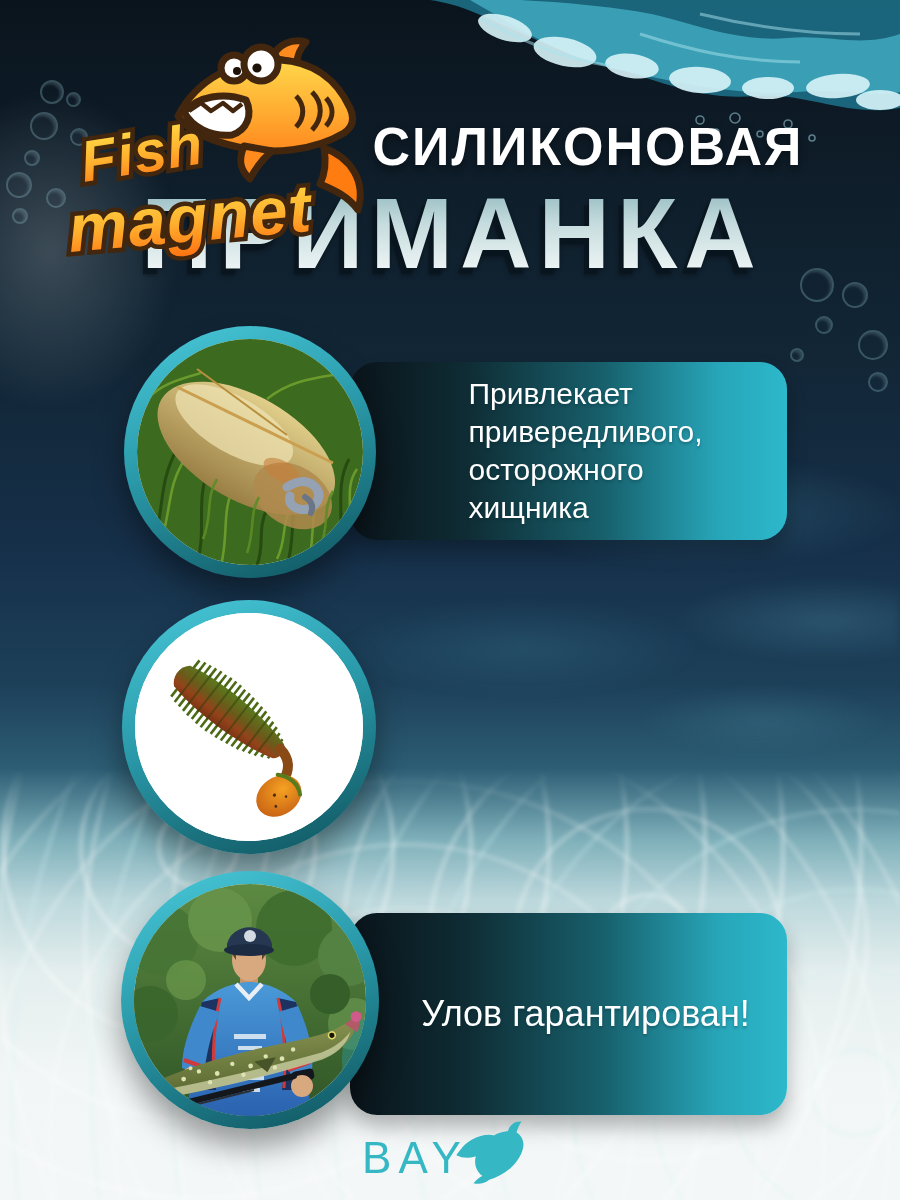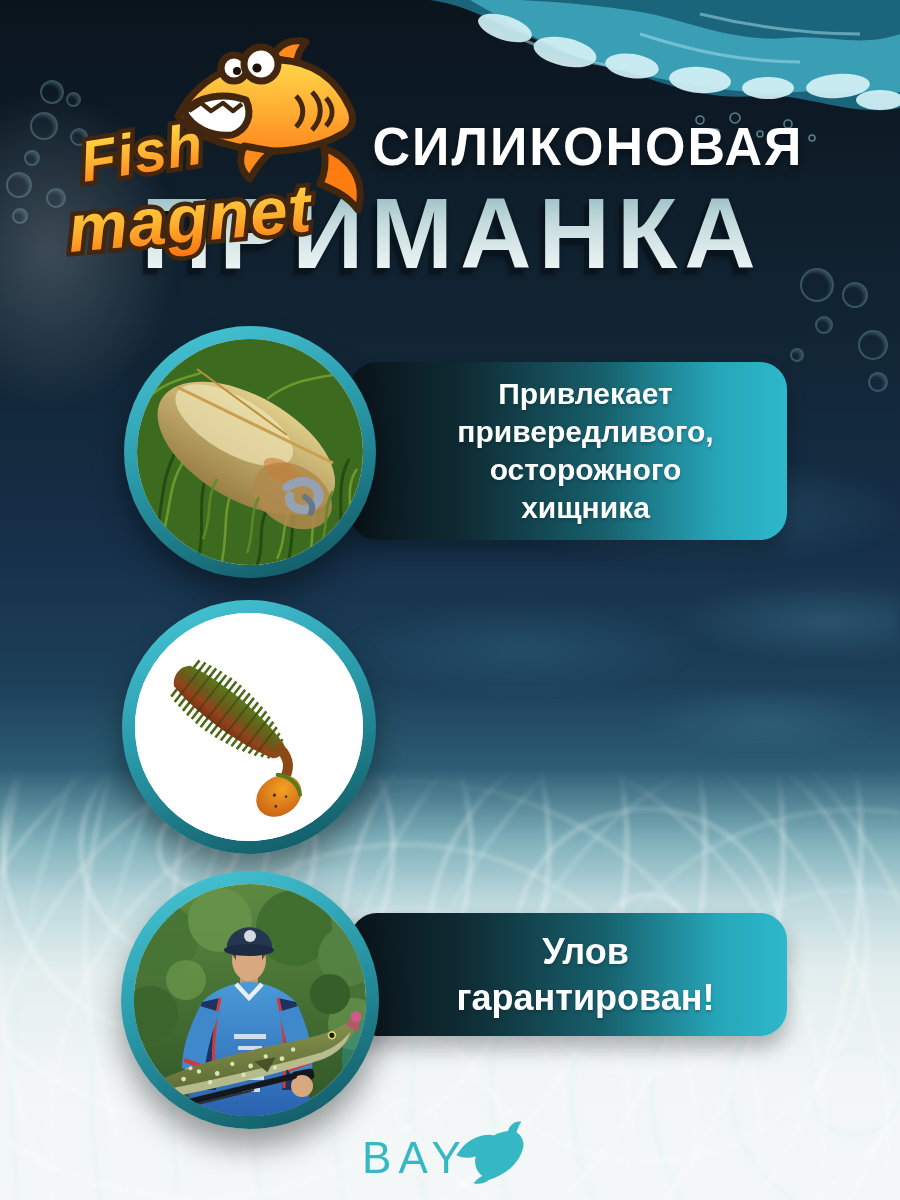--- a/index.html
+++ b/index.html
@@ -43,21 +43,21 @@
   .title-line2{position:absolute;left:78px;top:176px;width:748px;z-index:3;
     text-align:center;font-size:99px;font-weight:bold;letter-spacing:7px;transform:scaleY(1.02);
     background:linear-gradient(180deg,#7fadb4 0%,#c6dcde 42%,#ffffff 100%);
     -webkit-background-clip:text;background-clip:text;color:transparent;
     filter:drop-shadow(-5px 6px 0 rgba(9,20,30,.78)) drop-shadow(0 2px 2px rgba(0,0,0,.35));}
   
   .pill{position:absolute;left:350px;width:437px;z-index:2;border-radius:27px;
     display:flex;align-items:center;justify-content:center;padding:10px 26px 10px 60px;
     background:linear-gradient(90deg,#0a141a 0%,#0f2b33 26%,#17606c 58%,#27a5b8 84%,#2db8cb 100%);
     box-shadow:0 12px 20px rgba(0,0,0,.28);}
-  .pill-text{color:#fff;font-weight:bold;font-size:30px;line-height:1.26;text-align:center;
+  .pill-text{color:#fff;font-weight:normal;font-size:30px;line-height:1.26;
     white-space:pre-line;text-shadow:0 2px 3px rgba(0,40,50,.35);}
   .pill-text.big{font-size:36px;}
   .circle-wrap{position:absolute;z-index:3;border-radius:50%;padding:13px;
     background:linear-gradient(160deg,#49cadb 0%,#2a9aaa 45%,#0e525c 100%);
     box-shadow:0 18px 30px rgba(0,0,0,.38);}
   .circle-wrap .photo{display:block;border-radius:50%;overflow:hidden;background:#fff;}
   .circle-wrap svg{display:block;}
   
   .footer-logo{position:absolute;left:0;top:1126px;width:900px;height:64px;z-index:4;
     display:flex;align-items:center;justify-content:center;}
@@ -261,21 +261,21 @@
           <ellipse cx="180" cy="150" rx="19" ry="24" transform="rotate(18 180 150)" fill="url(#tailGrad)"></ellipse>
           <path d="M166,134 C176,128 188,128 196,136" fill="none" stroke="#5a7a1e" stroke-width="4" stroke-linecap="round"></path>
           <circle cx="176" cy="152" r="1.6" fill="#4a2a10"></circle>
             <circle cx="184" cy="160" r="1.4" fill="#4a2a10"></circle>
           <circle cx="186" cy="146" r="1.3" fill="#4a2a10"></circle>
         </g>
       </svg>
     </span>
   </div>
 
-  <div class="pill" style="top:913px;height:123px;">
+  <div class="pill" style="top:913px;height:202px;">
     <div class="pill-text big">Улов гарантирован!</div>
   </div>
   <div class="circle-wrap" style="left:121px;top:871px;">
     <span class="photo" style="width:232px;height:232px;">
       <svg viewBox="0 0 232 232" width="232" height="232">
         <defs>
           <linearGradient id="bushGrad" x1="0" y1="0" x2="0" y2="1">
             <stop offset="0" stop-color="#5d8a42"></stop>
               <stop offset="1" stop-color="#2f5526"></stop>
           </linearGradient>

